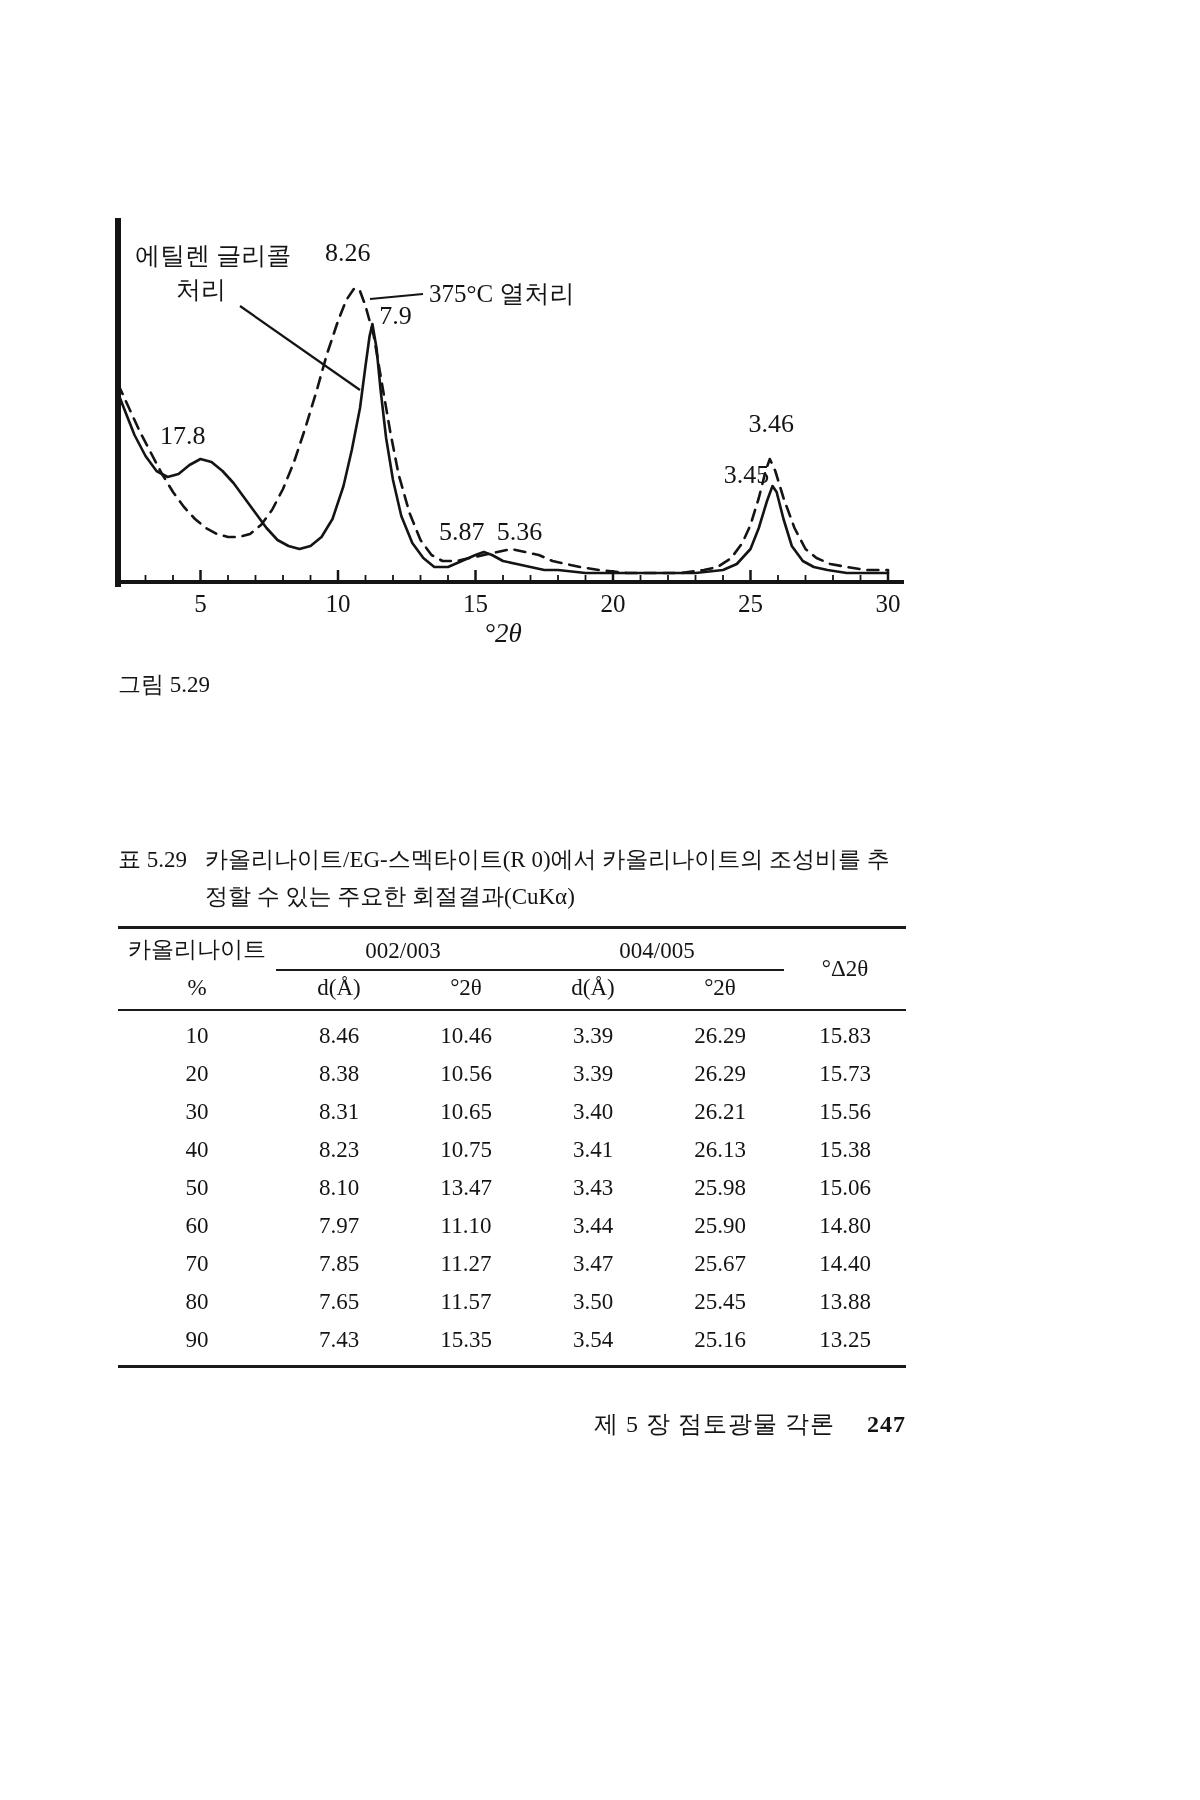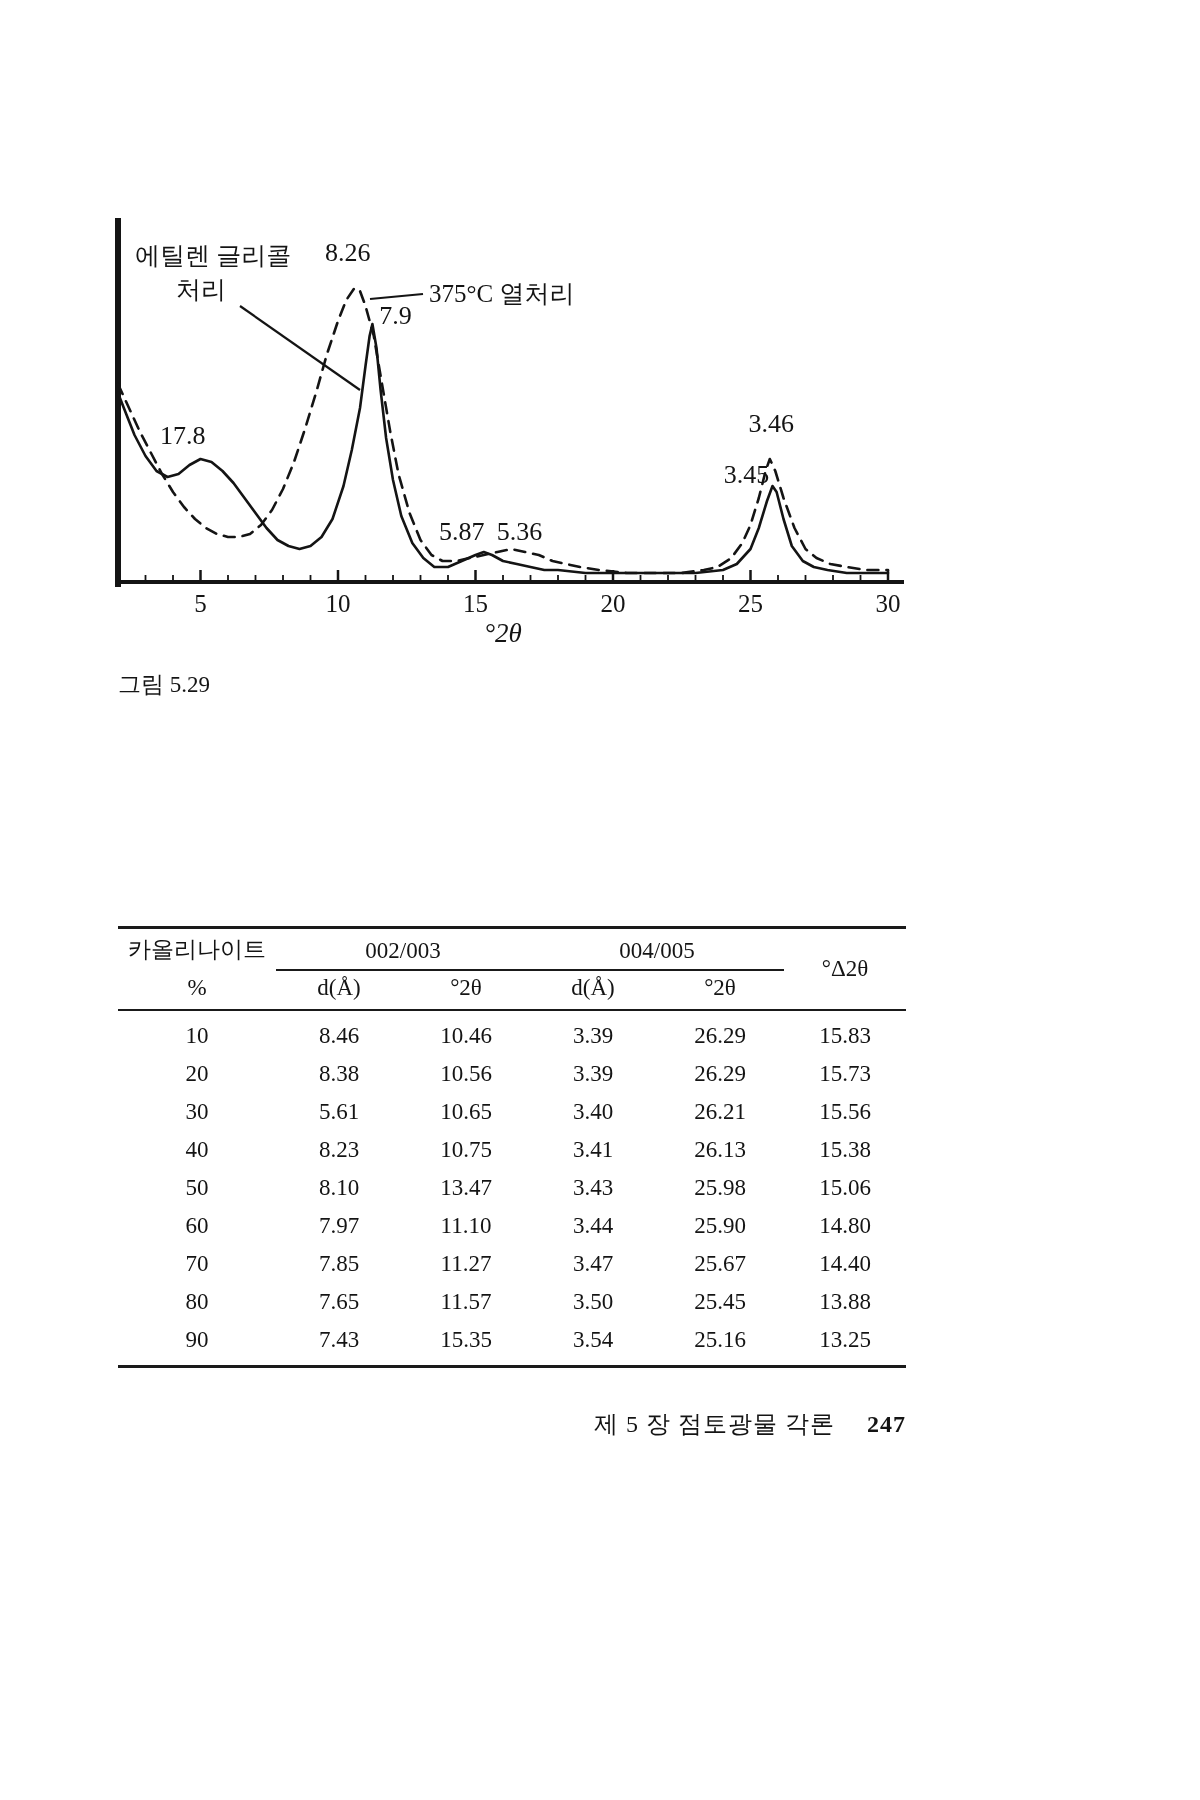--- a/index.html
+++ b/index.html
@@ -103,20 +103,24 @@
       <line x1="335" y1="102" x2="282" y2="107" stroke="#141414" stroke-width="2.2"></line>
 
       <text x="415" y="450" text-anchor="middle" font-size="27" font-style="italic">°2θ</text>
     </svg>
   </div>
 
   <div class="fig-caption">
     <span class="cap-label">그림 5.29</span>
   </div>
 
+  <div class="tbl-caption">
+    <span class="cap-label">표 5.29</span>
+    <p>카올리나이트/EG-스멕타이트(R 0)에서 카올리나이트의 조성비를 추정할 수 있는 주요한 회절결과(CuKα)</p>
+  </div>
 
   <div class="table-wrap">
     <table>
       <colgroup>
         <col style="width:158px">
           <col style="width:126px">
           <col style="width:128px">
         <col style="width:126px">
           <col style="width:128px">
           <col style="width:122px">
@@ -148,21 +152,21 @@
           <tr>
             <td>20</td>
             <td>8.38</td>
             <td>10.56</td>
             <td>3.39</td>
             <td>26.29</td>
             <td>15.73</td>
           </tr>
           <tr>
             <td>30</td>
-            <td>5.61</td>
+            <td>8.31</td>
             <td>10.65</td>
             <td>3.40</td>
             <td>26.21</td>
             <td>15.56</td>
           </tr>
           <tr>
             <td>40</td>
             <td>8.23</td>
             <td>10.75</td>
             <td>3.41</td>

